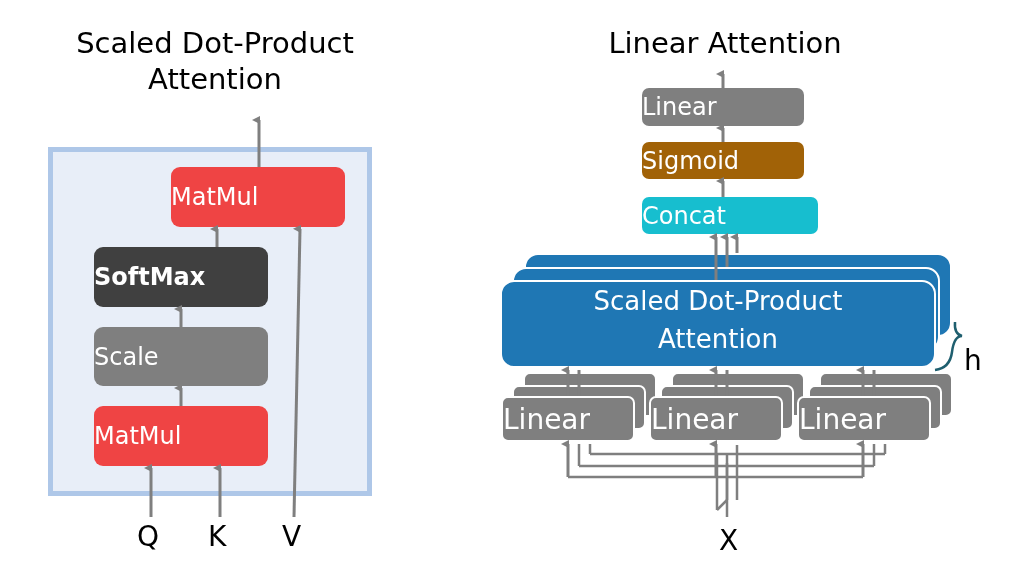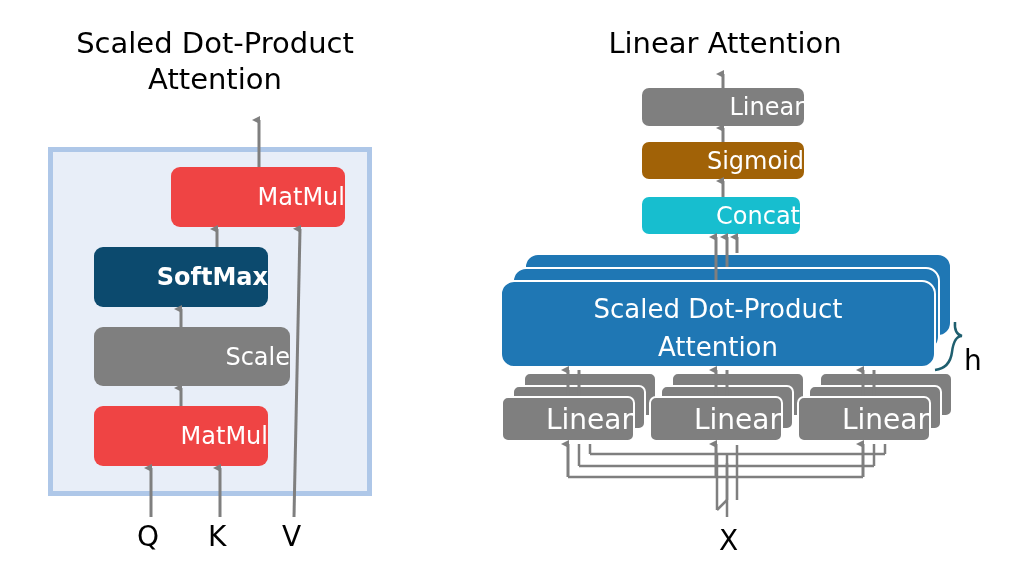--- a/index.html
+++ b/index.html
@@ -1,22 +1,22 @@
 <!DOCTYPE html>
 <html><head>
 <meta charset="utf-8">
 <style>
   html, body { margin: 0; padding: 0; background: #ffffff; }
   body { width: 1015px; height: 587px; position: relative; overflow: hidden;
          font-family: "DejaVu Sans", sans-serif; }
   .title { position: absolute; color: #000; font-size: 29px; text-align: center; line-height: 34px; }
   .box { position: absolute; border-radius: 9px; color: #fff; display: flex;
-         align-items: center; justify-content: flex-end; font-size: 24px; box-sizing: border-box; }
+         align-items: center; justify-content: flex-start; font-size: 24px; box-sizing: border-box; }
   .purple { background: #ef4444; }
-  .orange { background: #0c4a6e; font-weight: bold; }
+  .orange { background: #404040; font-weight: bold; }
   .gray { background: #7f7f7f; }
   .red { background: #a16207; }
   .cyan { background: #17becf; }
   .blue { background: #1f77b4; border: 2px solid #ffffff; }
   .lin { background: #7f7f7f; border: 2px solid #ffffff; border-radius: 7px; font-size: 28px; }
   .frame { position: absolute; left: 48px; top: 147px; width: 324px; height: 349px;
            background: #e8eef8; border: 5px solid #aec7e8; box-sizing: border-box; }
   .label { position: absolute; color: #000; font-size: 28px; }
   svg.overlay { position: absolute; left: 0; top: 0; pointer-events: none; }
 </style>
@@ -29,40 +29,40 @@
 </div>
 
 <div class="frame"></div>
 
 <div class="box purple" style="left:171px; top:167px; width:174px; height:60px;">
   <span>MatMul</span>
 </div>
 <div class="box orange" style="left:94px; top:247px; width:174px; height:60px;">
   <span>SoftMax</span>
 </div>
-<div class="box gray" style="left:94px; top:327px; width:196px; height:59px;">
+<div class="box gray" style="left:94px; top:327px; width:174px; height:59px;">
   <span>Scale</span>
 </div>
 <div class="box purple" style="left:94px; top:406px; width:174px; height:60px;">
   <span>MatMul</span>
 </div>
 
 <div class="label" style="left:137px; top:520px;">Q</div>
 <div class="label" style="left:208px; top:520px;">K</div>
 <div class="label" style="left:282px; top:520px;">V</div>
 
 <div class="title" style="left:560px; top:26px; width:330px;">Linear Attention</div>
 
 <div class="box gray" style="left:642px; top:88px; width:162px; height:38px; border-radius:7px;">
   <span>Linear</span>
 </div>
 <div class="box red" style="left:642px; top:142px; width:162px; height:37px; border-radius:7px;">
   <span>Sigmoid</span>
 </div>
-<div class="box cyan" style="left:642px; top:197px; width:158px; height:37px; border-radius:7px;">
+<div class="box cyan" style="left:642px; top:197px; width:176px; height:37px; border-radius:7px;">
   <span>Concat</span>
 </div>
 
 <div class="box blue" style="left:524px; top:253px; width:428px; height:84px; border-radius:14px;"></div>
 <div class="box blue" style="left:512px; top:267px; width:428px; height:84px; border-radius:14px;"></div>
 <div class="box blue" style="left:500px; top:280px; width:436px; height:88px; border-radius:14px; flex-direction:column; font-size:26px; line-height:38px;">
   <span>Scaled Dot-Product</span>
   <span>Attention</span>
 </div>
 

